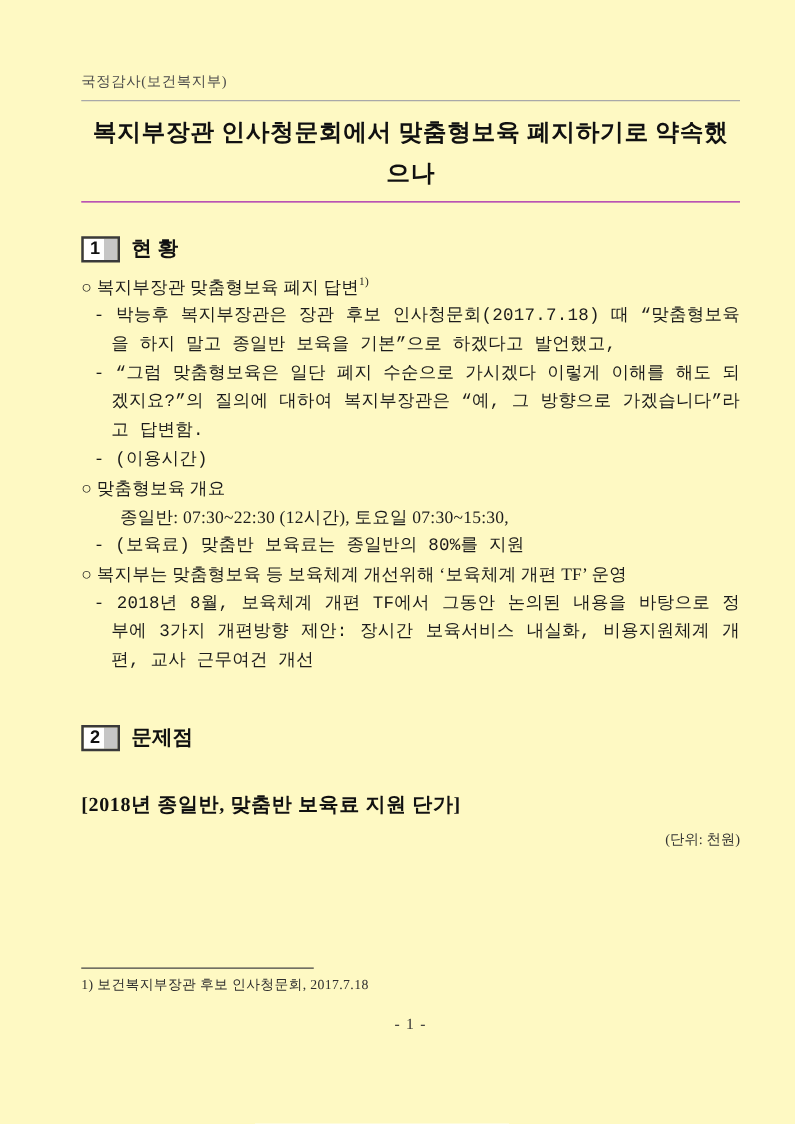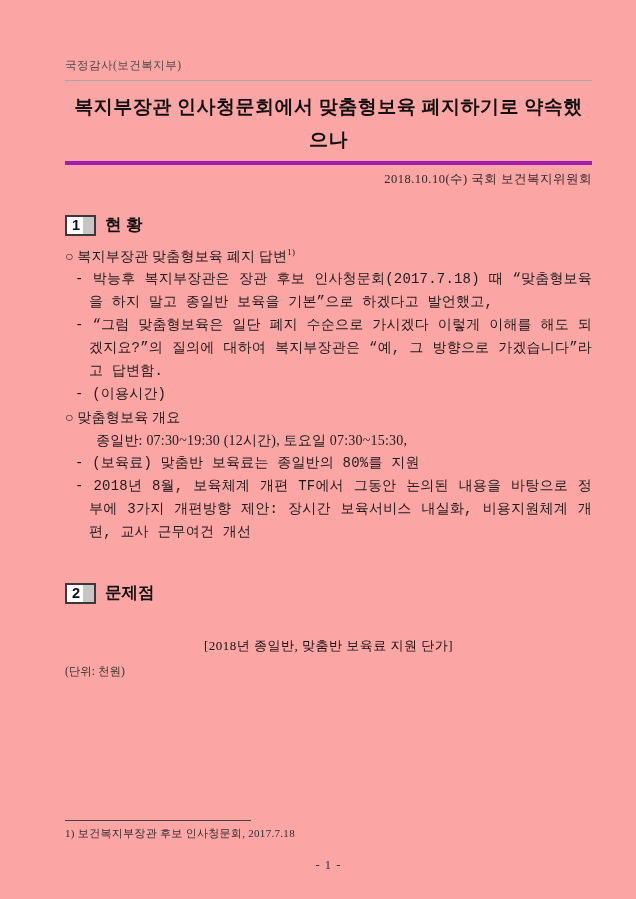--- a/index.html
+++ b/index.html
@@ -1,20 +1,20 @@
 <!DOCTYPE html>
 <html lang="ko"><head>
 <meta charset="utf-8">
 <style>
   html, body { margin: 0; padding: 0; background: #ffffff; }
   .page {
     position: relative;
     width: 636px;
     height: 899px;
-    background: #fca5a5;
+    background: #fef9c3;
     box-sizing: border-box;
     padding: 58px 44px 0 65px;
     font-family: "Liberation Serif", "DejaVu Serif", serif;
     color: #1c1c1c;
     overflow: hidden;
   }
   .doc-label {
     font-size: 11.5px;
     color: #4a4a4a;
     letter-spacing: 0.5px;
@@ -23,21 +23,21 @@
   }
   .title-block {
     margin-top: 9px;
     text-align: center;
     font-weight: bold;
     font-size: 19px;
     line-height: 33px;
     letter-spacing: 0.5px;
     color: #111;
     padding-bottom: 5px;
-    border-bottom: 4px solid #a21caf;
+    border-bottom: 1px solid #a21caf;
   }
   .date-line {
     margin-top: 6px;
     text-align: right;
     font-size: 12.5px;
     color: #2a2a2a;
     letter-spacing: 0.5px;
   }
   .section-heading {
     margin-top: 26px;
@@ -68,37 +68,37 @@
     text-align: justify;
     color: #1c1c1c;
     letter-spacing: 0.2px;
   }
   .item.circle { padding-left: 24px; text-indent: -24px; }
   .item.dash   { padding-left: 24px; text-indent: -14px; font-family: Liberation Mono, monospace; }
   .item.plain  { padding-left: 31px; text-indent: 0; text-align: left; }
   .item sup { font-size: 9px; line-height: 0; }
   .table-caption {
     margin-top: 33px;
-    text-align: center;
-    font-weight: normal;
-    font-size: 13px;
+    font-weight: bold;
+    font-size: 16px;
     letter-spacing: 0.5px;
     color: #111;
   }
   .unit-note {
     margin-top: 9px;
+    text-align: right;
     font-size: 11.5px;
     color: #333;
     font-family: Liberation Serif, serif;
   }
   .footer {
     position: absolute;
     left: 65px;
     right: 44px;
-    top: 820px;
+    top: 774px;
   }
   .footnote-divider {
     width: 186px;
     border-top: 1.5px solid #444;
     margin-bottom: 5px;
   }
   .footnote-text {
     font-size: 11px;
     color: #2e2e2e;
     letter-spacing: 0.3px;
@@ -115,36 +115,36 @@
 <body>
 
 <div class="page">
 
   <div class="doc-label">국정감사(보건복지부)</div>
 
   <div class="title-block">
     <div>복지부장관 인사청문회에서 맞춤형보육 폐지하기로 약속했으나</div>
   </div>
 
-  <div class="date-line">2018.10.10(수) 국회 보건복지위원회</div>
 
   <div class="section-heading">
     <span class="num-box">
         <span class="digit">1</span>
       </span>
     <span>현 황</span>
   </div>
   <div class="item-list">
       <div class="item circle"><span>○ </span>복지부장관 맞춤형보육 폐지 답변<sup>1)</sup></div>
       <div class="item dash"><span>- </span>박능후 복지부장관은 장관 후보 인사청문회(2017.7.18) 때 “맞춤형보육을 하지 말고 종일반 보육을 기본”으로 하겠다고 발언했고,</div>
       <div class="item dash"><span>- </span>“그럼 맞춤형보육은 일단 폐지 수순으로 가시겠다 이렇게 이해를 해도 되겠지요?”의 질의에 대하여 복지부장관은 “예, 그 방향으로 가겠습니다”라고 답변함.</div>
       <div class="item dash"><span>- </span>(이용시간)</div>
       <div class="item circle"><span>○ </span>맞춤형보육 개요</div>
-      <div class="item plain">종일반: 07:30~19:30 (12시간), 토요일 07:30~15:30,</div>
+      <div class="item plain">종일반: 07:30~22:30 (12시간), 토요일 07:30~15:30,</div>
       <div class="item dash"><span>- </span>(보육료) 맞춤반 보육료는 종일반의 80%를 지원</div>
+      <div class="item circle"><span>○ </span>복지부는 맞춤형보육 등 보육체계 개선위해 ‘보육체계 개편 TF’ 운영</div>
       <div class="item dash"><span>- </span>2018년 8월, 보육체계 개편 TF에서 그동안 논의된 내용을 바탕으로 정부에 3가지 개편방향 제안: 장시간 보육서비스 내실화, 비용지원체계 개편, 교사 근무여건 개선</div>
     </div>
 
   <div class="section-heading second">
     <span class="num-box">
         <span class="digit">2</span>
       </span>
     <span>문제점</span>
   </div>
 

